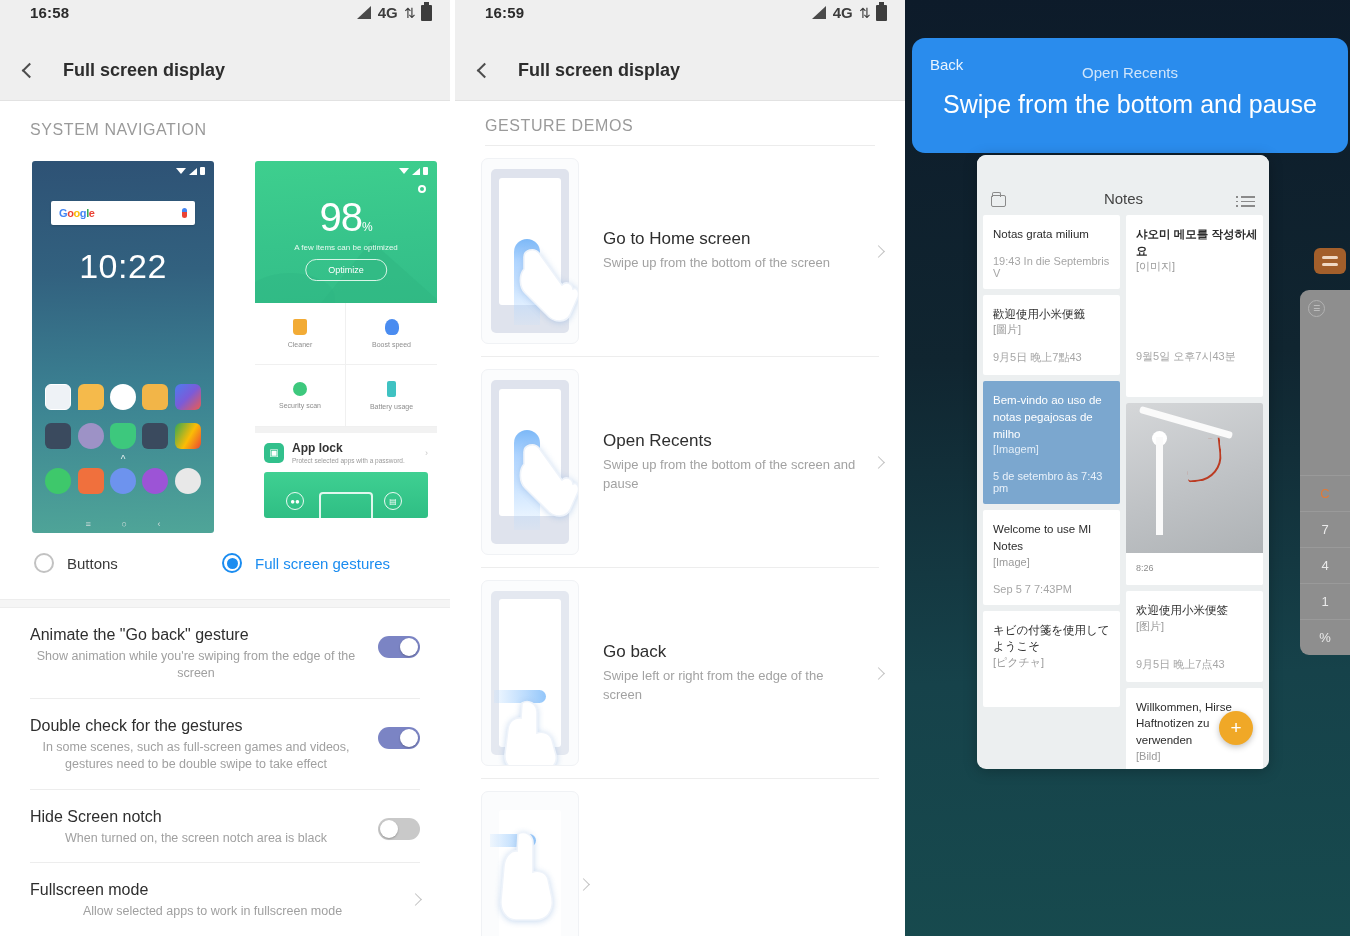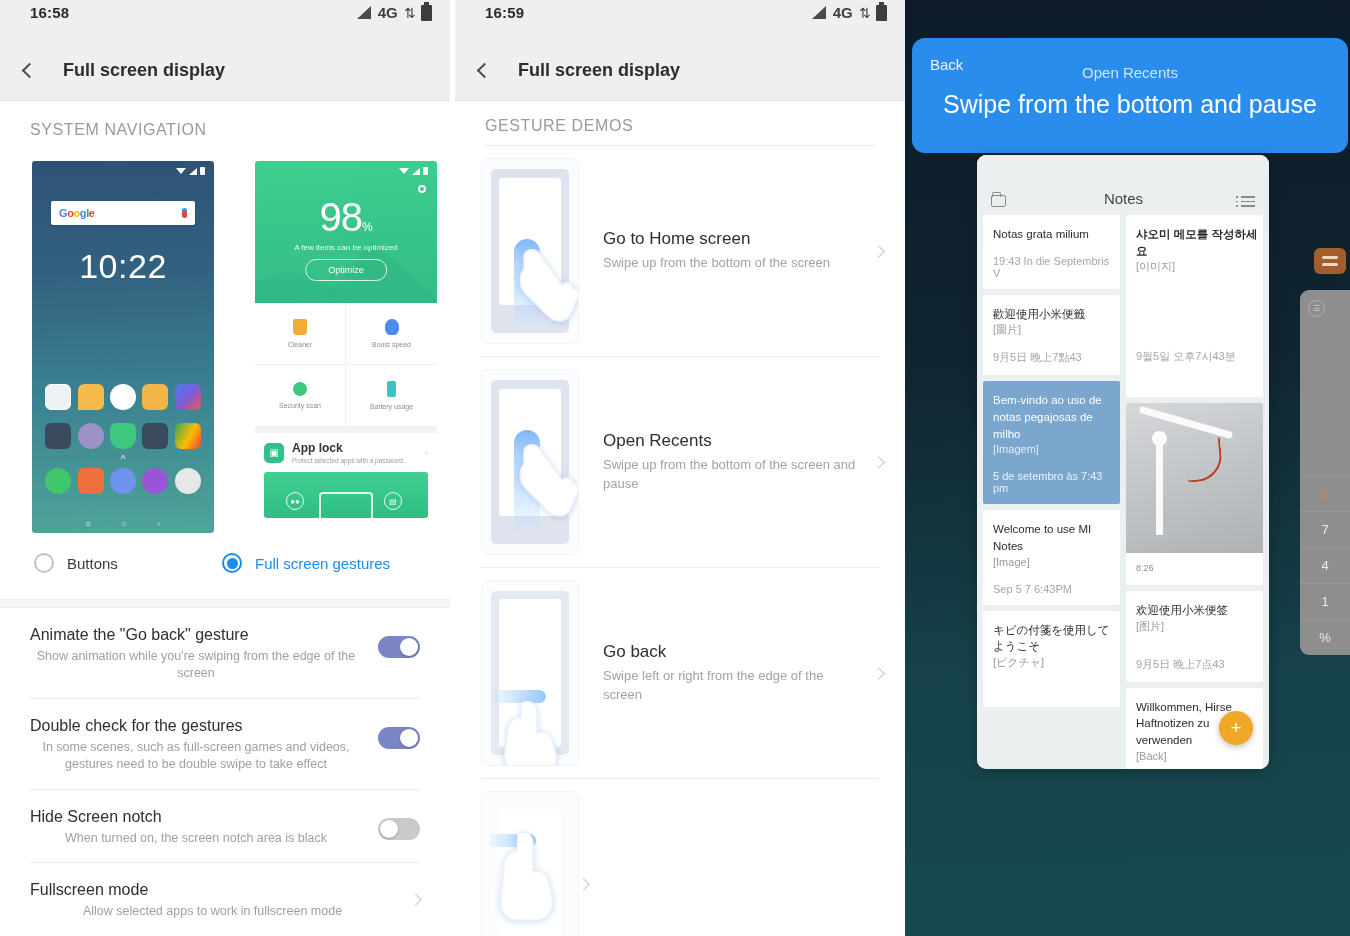--- a/index.html
+++ b/index.html
@@ -538,21 +538,21 @@
             <div class="nc-nd">9月5日 晚上7點43</div>
           </div>
           <div class="nc-note sel">
             <div class="nc-nt">Bem-vindo ao uso de notas pegajosas de milho</div>
             <div class="nc-nm">[Imagem]</div>
             <div class="nc-nd">5 de setembro às 7:43 pm</div>
           </div>
           <div class="nc-note">
             <div class="nc-nt">Welcome to use MI Notes</div>
             <div class="nc-nm">[Image]</div>
-            <div class="nc-nd">Sep 5 7 6:43PM</div>
+            <div class="nc-nd">Sep 5 7 7:43PM</div>
           </div>
           <div class="nc-note" style="min-height:96px">
             <div class="nc-nt">キビの付箋を使用してようこそ</div>
             <div class="nc-nm">[ピクチャ]</div>
           </div>
         </div>
 
         <div class="nc-col">
           <div class="nc-note" style="min-height:182px">
             <div class="nc-nt" style="font-weight:bold">샤오미 메모를 작성하세요</div>
@@ -568,21 +568,21 @@
             </div>
             <div class="nc-time">8:26</div>
           </div>
           <div class="nc-note">
             <div class="nc-nt">欢迎使用小米便签</div>
             <div class="nc-nm">[图片]</div>
             <div class="nc-nd" style="margin-top:22px">9月5日 晚上7点43</div>
           </div>
           <div class="nc-note" style="min-height:96px">
             <div class="nc-nt">Willkommen, Hirse Haftnotizen zu verwenden</div>
-            <div class="nc-nm">[Back]</div>
+            <div class="nc-nm">[Bild]</div>
           </div>
         </div>
       </div>
 
       <div class="nc-fab">+</div>
     </div>
 
     <div class="calc-chip">
         <i></i>
         <i></i>

